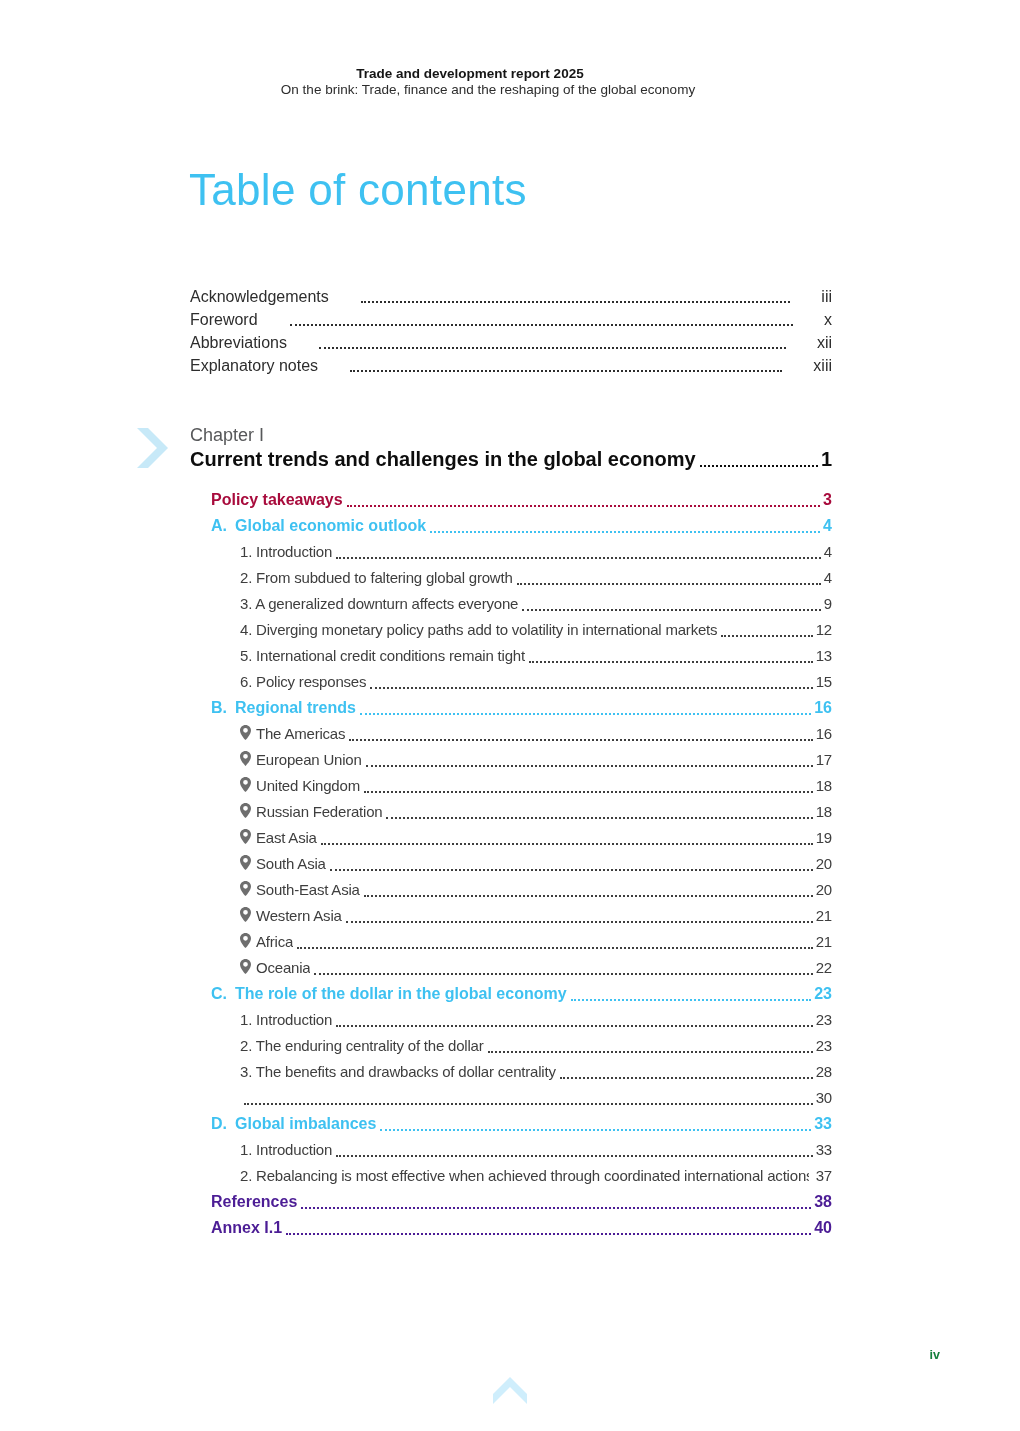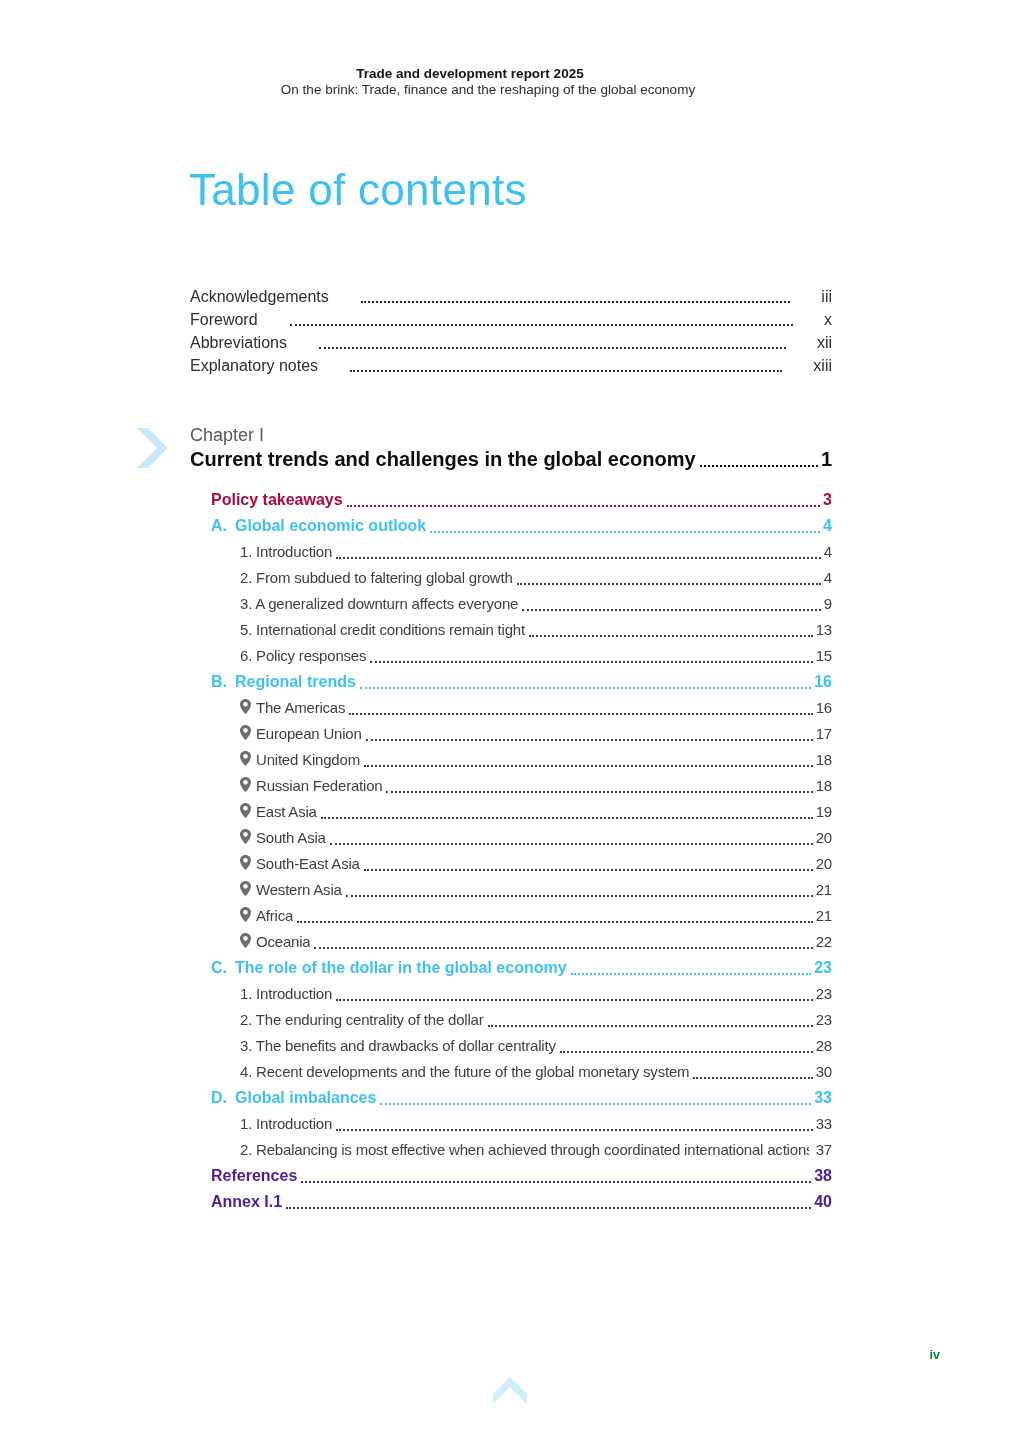--- a/index.html
+++ b/index.html
@@ -121,20 +121,25 @@
           <span class="lbl">2. From subdued to faltering global growth</span>
           <span class="leader"></span>
           <span class="pg">4</span>
         </div>
         <div class="row sub">
           <span class="lbl">3. A generalized downturn affects everyone</span>
           <span class="leader"></span>
           <span class="pg">9</span>
         </div>
         <div class="row sub">
+          <span class="lbl">4. Diverging monetary policy paths add to volatility in international markets</span>
+          <span class="leader"></span>
+          <span class="pg">12</span>
+        </div>
+        <div class="row sub">
           <span class="lbl">5. International credit conditions remain tight</span>
           <span class="leader"></span>
           <span class="pg">13</span>
         </div>
         <div class="row sub">
           <span class="lbl">6. Policy responses</span>
           <span class="leader"></span>
           <span class="pg">15</span>
         </div>
         <div class="row section">
@@ -238,21 +243,20 @@
           <span class="lbl">2. The enduring centrality of the dollar</span>
           <span class="leader"></span>
           <span class="pg">23</span>
         </div>
         <div class="row sub">
           <span class="lbl">3. The benefits and drawbacks of dollar centrality</span>
           <span class="leader"></span>
           <span class="pg">28</span>
         </div>
         <div class="row sub">
-          <span class="lbl">4. Recent developments and the future of the global monetary system</span>
           <span class="leader"></span>
           <span class="pg">30</span>
         </div>
         <div class="row section">
           <span class="letter">D.</span>
           <span class="lbl">Global imbalances</span>
           <span class="leader"></span>
           <span class="pg">33</span>
         </div>
         <div class="row sub">

